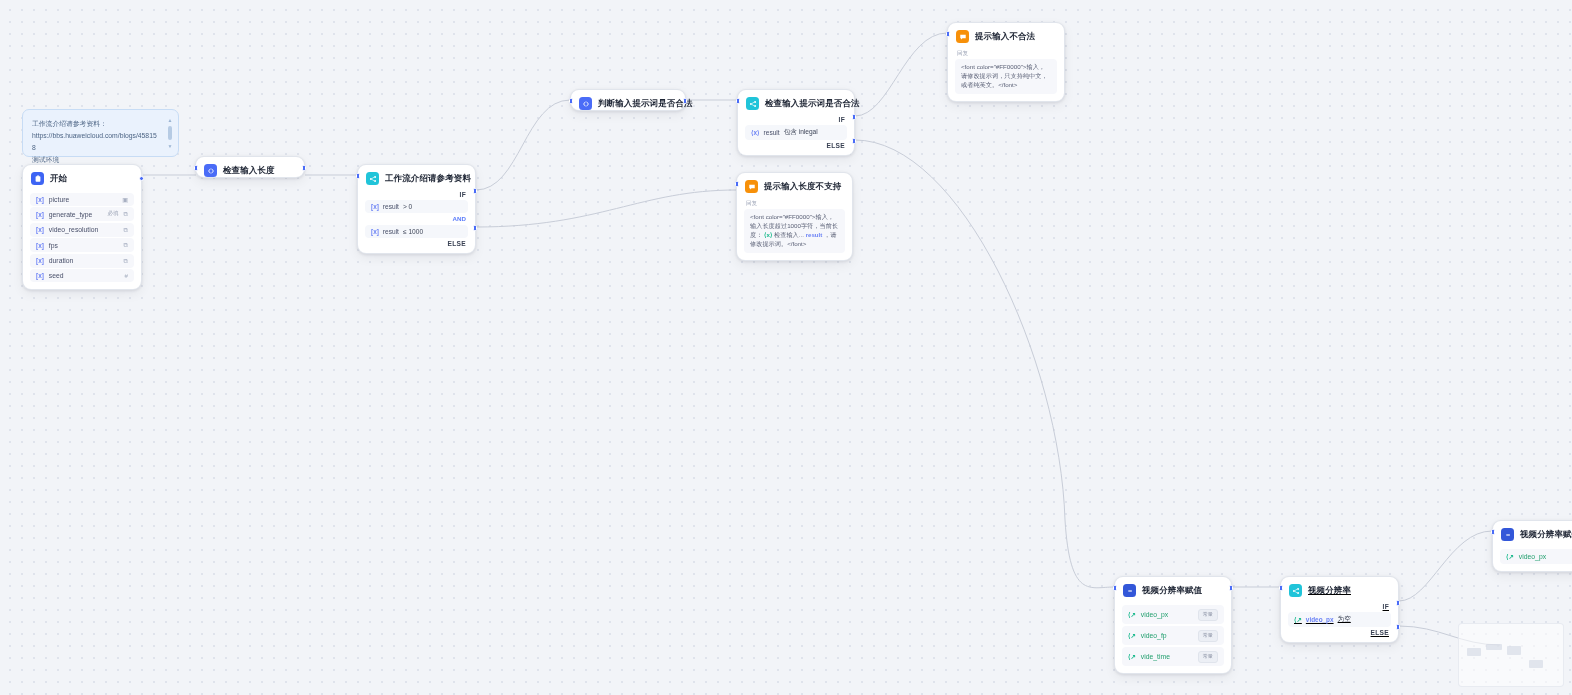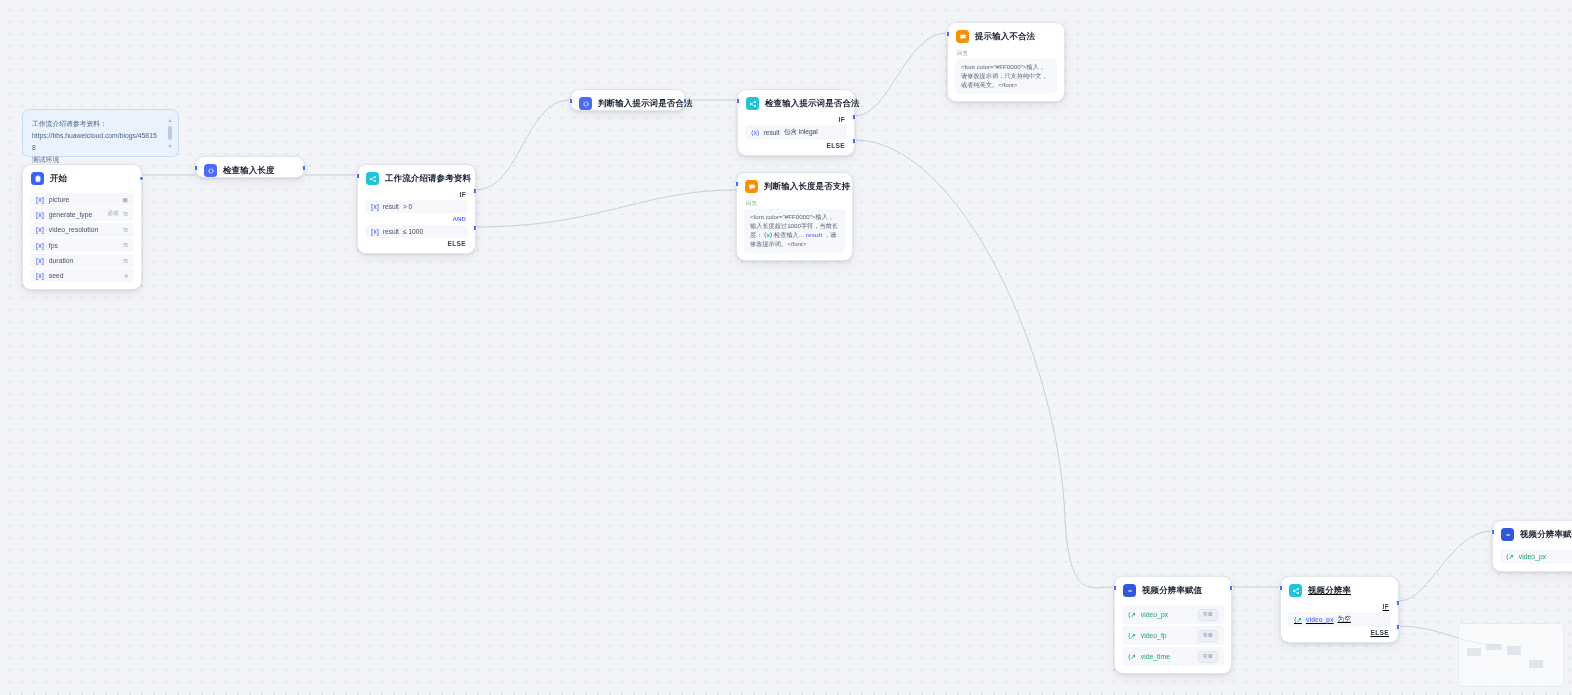--- a/index.html
+++ b/index.html
@@ -319,21 +319,21 @@
     <span class="port sq" style="left:-2px; top:8px;"></span>
   </div>
 
   <div class="node" style="left:736px; top:172px; width:117px;">
     <div class="node-head">
       <span class="nicon ic-orange">
         <svg width="8" height="8" viewBox="0 0 10 10">
             <path d="M1.6 2.2h6.8v4.4H4.4L2.6 8.2V6.6H1.6z" fill="#fff"></path>
           </svg>
       </span>
-      <span class="ntitle">判断输入长度是否支持</span>
+      <span class="ntitle">提示输入长度不支持</span>
     </div>
     <div class="msg-label">回复</div>
     <div class="msg-body">
       <span>&lt;font color="#FF0000"&gt;输入，输入长度超过1000字符，当前长度：</span>
       <span class="tok-g tok">⟨x⟩</span>
       <span>检查输入...</span>
       <span class="tok">result</span>
       <span>，请修改提示词。&lt;/font&gt;</span>
     </div>
     <span class="port sq" style="left:-2px; top:8px;"></span>

